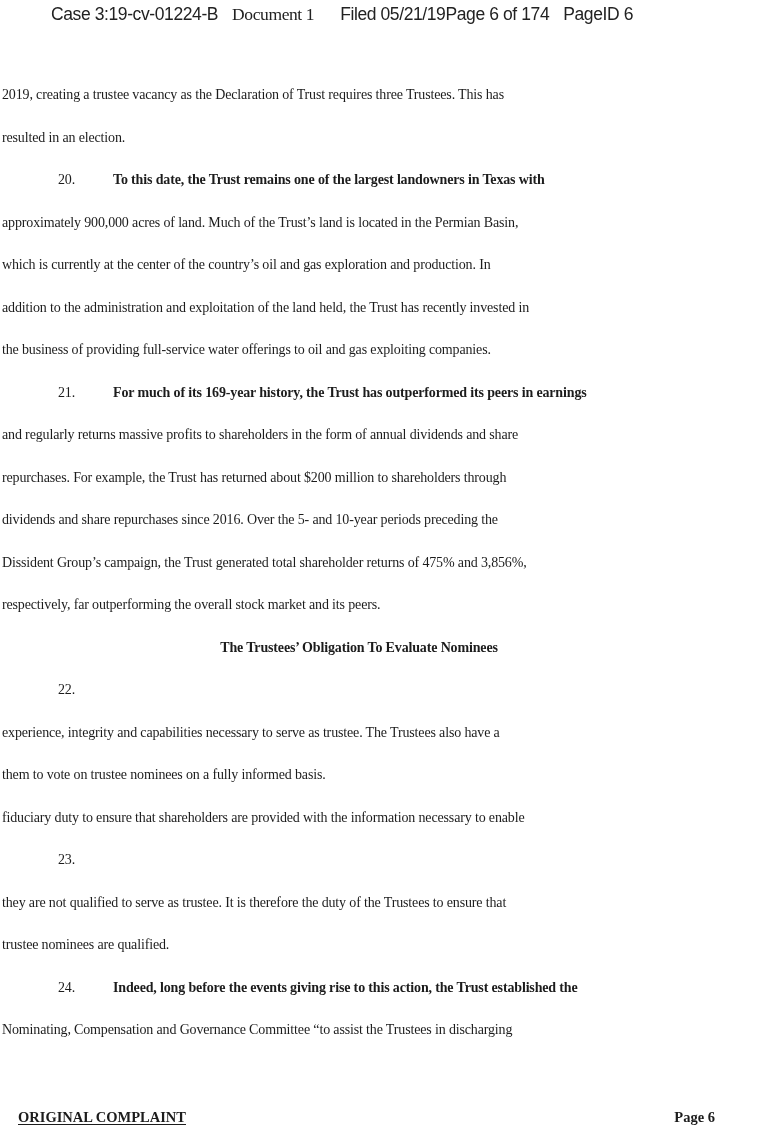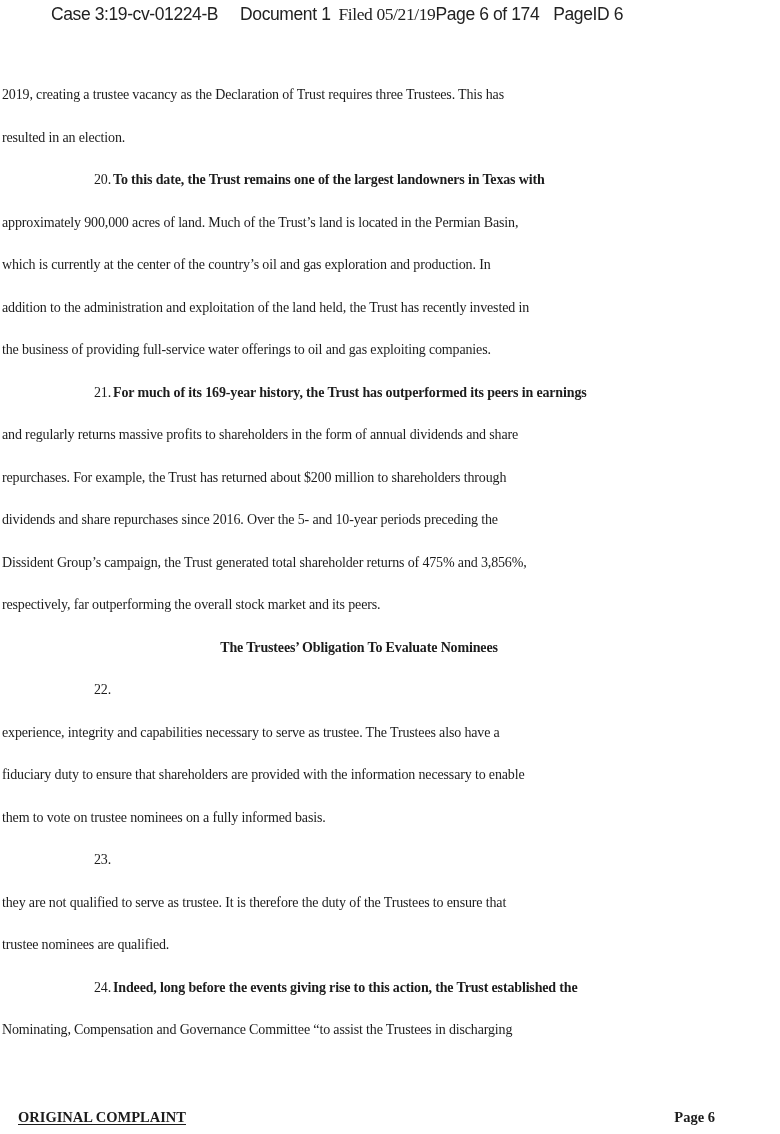--- a/index.html
+++ b/index.html
@@ -21,22 +21,22 @@
       width: 780px;
       text-align: left;
       font-family: "Liberation Sans", sans-serif;
       font-size: 17.5px;
       letter-spacing: -0.4px;
       color: #222;
       white-space: pre;
     }
     .ecf-header span { display: inline-block; }
     .ecf-header .h-case { margin-left: 51px; }
-    .ecf-header .h-doc { margin-left: 22px; }
-    .ecf-header .h-filed { margin-left: 8px; font-family: Liberation Serif, serif; }
+    .ecf-header .h-doc { margin-left: 14px; font-family: Liberation Serif, serif; }
+    .ecf-header .h-filed { margin-left: 26px; }
     .ecf-header .h-page { }
     .ecf-header .h-pageid { margin-left: 14px; }
 
     .body-text {
       position: absolute;
       left: 2px;
       top: 74px;
       width: 730px;
       font-family: "Liberation Serif", serif;
       font-size: 14px;
@@ -51,21 +51,20 @@
     }
     .para-first {
       display: block;
       white-space: nowrap;
       height: 42.5px;
       position: relative;
     }
     .para-num {
       position: absolute;
       left: 56px;
-      margin-left: 36px;
     }
     .para-lead {
       position: absolute;
       left: 111px;
       font-weight: bold;
     }
     .heading-line {
       display: block;
       height: 42.5px;
       text-align: center;
@@ -127,22 +126,22 @@
     <span class="line">respectively, far outperforming the overall stock market and its peers.</span>
   </div>
 
   <span class="heading-line">The Trustees’ Obligation To Evaluate Nominees</span>
 
   <div>
     <span class="para-first">
       <span class="para-num">22.</span>
     </span>
     <span class="line">experience, integrity and capabilities necessary to serve as trustee.  The Trustees also have a</span>
+    <span class="line">them to vote on trustee nominees on a fully informed basis.</span>
     <span class="line">fiduciary duty to ensure that shareholders are provided with the information necessary to enable</span>
-    <span class="line">them to vote on trustee nominees on a fully informed basis.</span>
   </div>
 
   <div>
     <span class="para-first">
       <span class="para-num">23.</span>
     </span>
     <span class="line">they are not qualified to serve as trustee.  It is therefore the duty of the Trustees to ensure that</span>
     <span class="line">trustee nominees are qualified.</span>
   </div>
 

